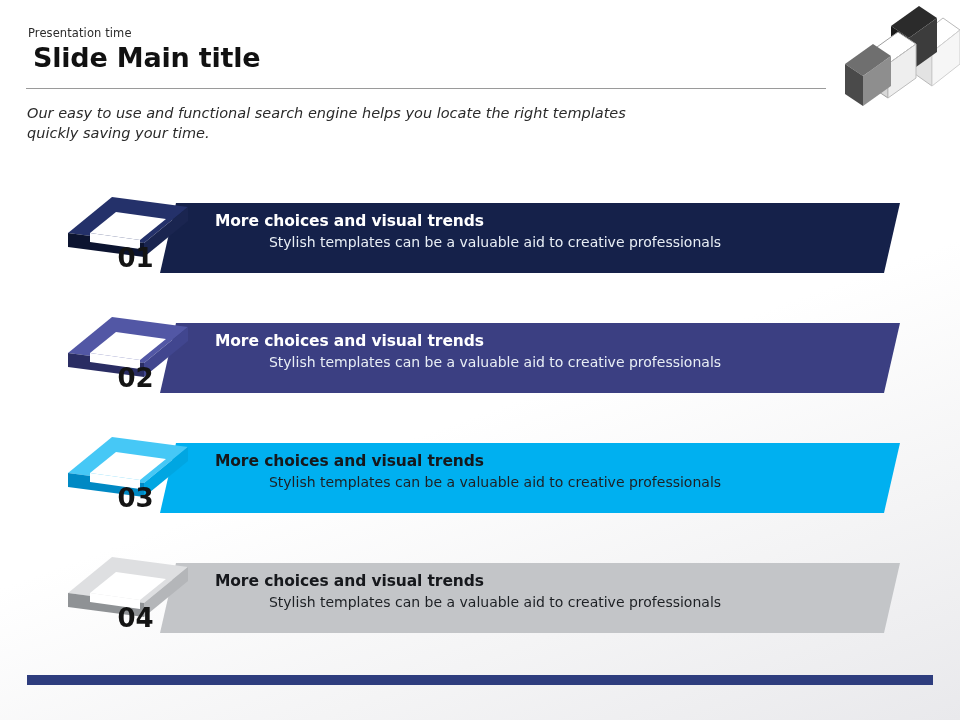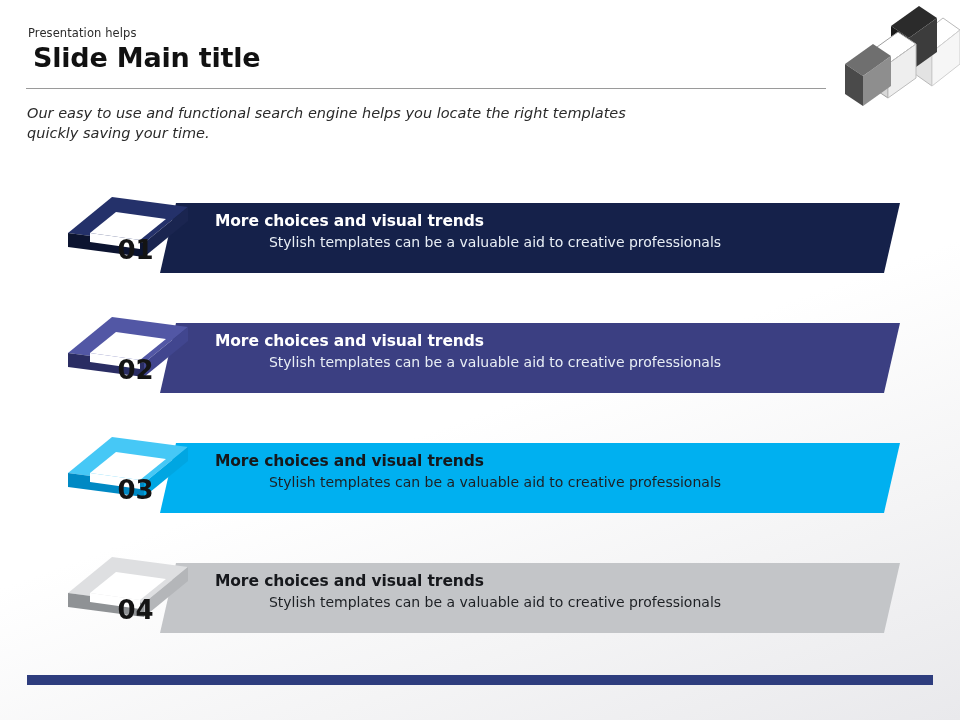--- a/index.html
+++ b/index.html
@@ -119,21 +119,21 @@
     position: absolute;
     left: 0;
     top: 0;
     width: 145px;
     height: 110px;
   }
   .frame svg { display: block; }
   .frame-num {
     position: absolute;
     left: 0;
-    top: 8px;
+    top: 16px;
     width: 145px;
     height: 110px;
     display: flex;
     align-items: center;
     justify-content: center;
     font-size: 26px;
     font-weight: bold;
     color: #141414;
     padding-left: 6px;
     padding-top: 4px;
@@ -149,21 +149,21 @@
     width: 906px;
     height: 10px;
     background: #2e3d7e;
   }
 </style>
 </head>
 <body>
 
 <div class="slide">
 
-  <div class="eyebrow">Presentation helps</div>
+  <div class="eyebrow">Presentation time</div>
   <div class="main-title">Slide Main title</div>
   <div class="header-rule"></div>
   <div class="subtitle">Our easy to use and functional search engine helps you locate the right templates quickly saving your time.</div>
 
   <div class="deco">
     <svg width="145" height="150" viewBox="0 0 145 150">
       <g>
         <polygon points="100,40 128,18 145,30 117,52" fill="#ffffff" stroke="#b9b9b9" stroke-width="1"></polygon>
         <polygon points="100,40 117,52 117,86 100,74" fill="#e3e3e3" stroke="#b9b9b9" stroke-width="1"></polygon>
         <polygon points="117,52 145,30 145,64 117,86" fill="#f6f6f6" stroke="#cfcfcf" stroke-width="1"></polygon>

